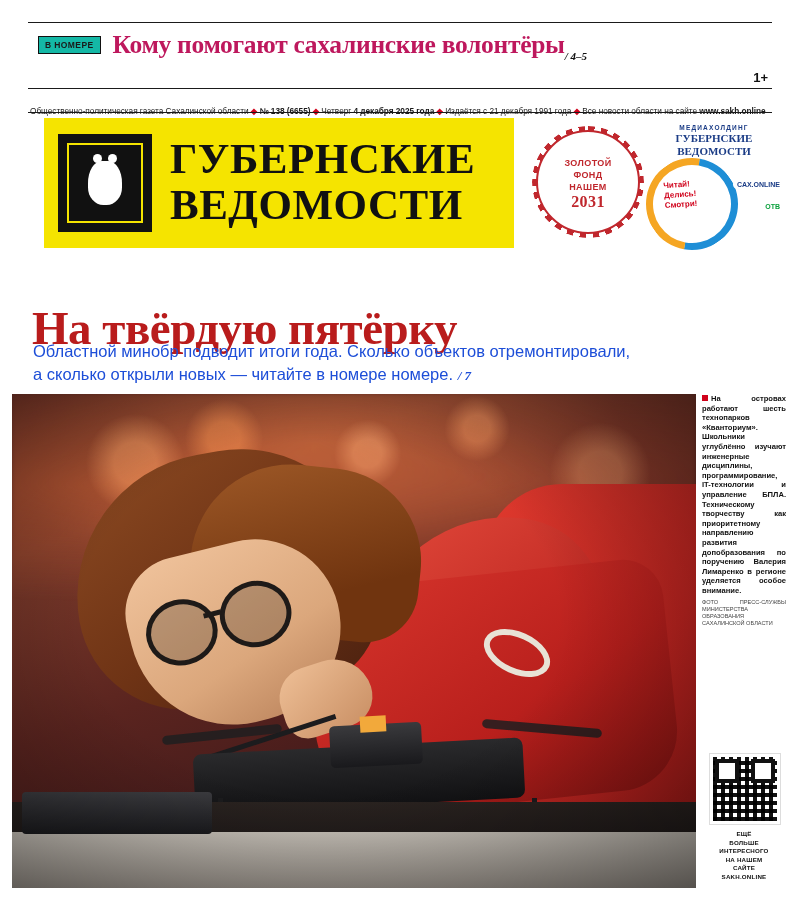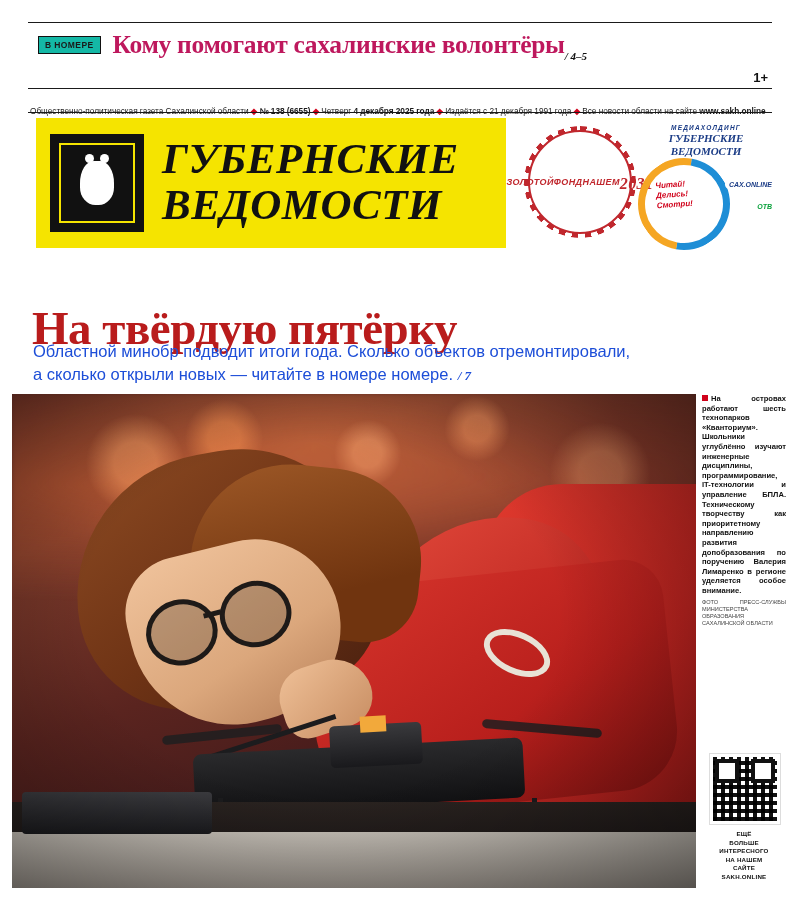--- a/index.html
+++ b/index.html
@@ -94,25 +94,24 @@
     white-space: nowrap;
     letter-spacing: -0.05px;
     margin-top: 8px;
   }
   .imprint b { font-weight: bold; }
   .imprint .dot { color: #d0021b; font-weight: bold; }
 
   
   .masthead {
     position: absolute;
-    left: 36px;
+    left: 44px;
     top: 118px;
     width: 744px;
     height: 130px;
-    font-style: italic;
   }
   .mast-yellow {
     position: absolute;
     left: 0; top: 0;
     width: 470px;
     height: 130px;
     background: #f5e400;
   }
   .mast-logo {
     position: absolute;
@@ -187,21 +186,21 @@
     border-radius: 50%;
     background:
       repeating-conic-gradient(#c0272d 0deg 7deg, transparent 7deg 14deg);
     -webkit-mask: radial-gradient(circle, transparent 0 46px, #000 46px);
             mask: radial-gradient(circle, transparent 0 46px, #000 46px);
   }
   .seal .txt {
     position: absolute;
     inset: 0;
     display: flex;
-    flex-direction: row;
+    flex-direction: column;
     align-items: center;
     justify-content: center;
     font-family: "Liberation Sans", sans-serif;
     font-weight: bold;
     font-size: 9px;
     line-height: 12px;
     color: #c0272d;
     text-align: center;
     letter-spacing: 0.4px;
   }

